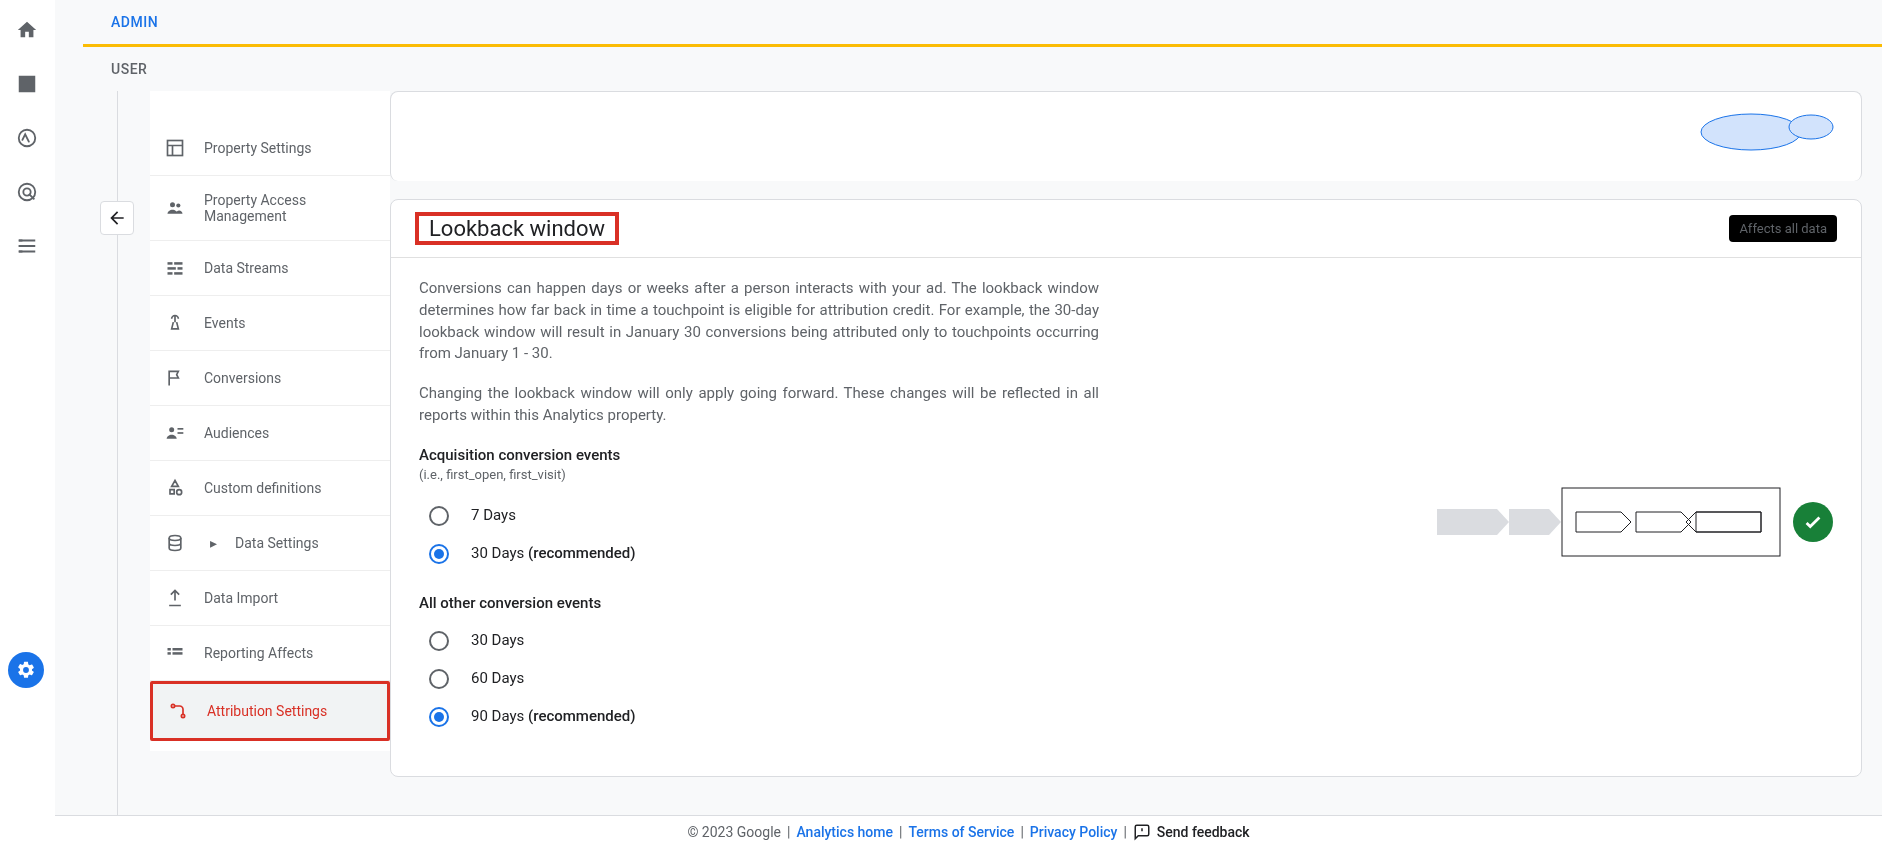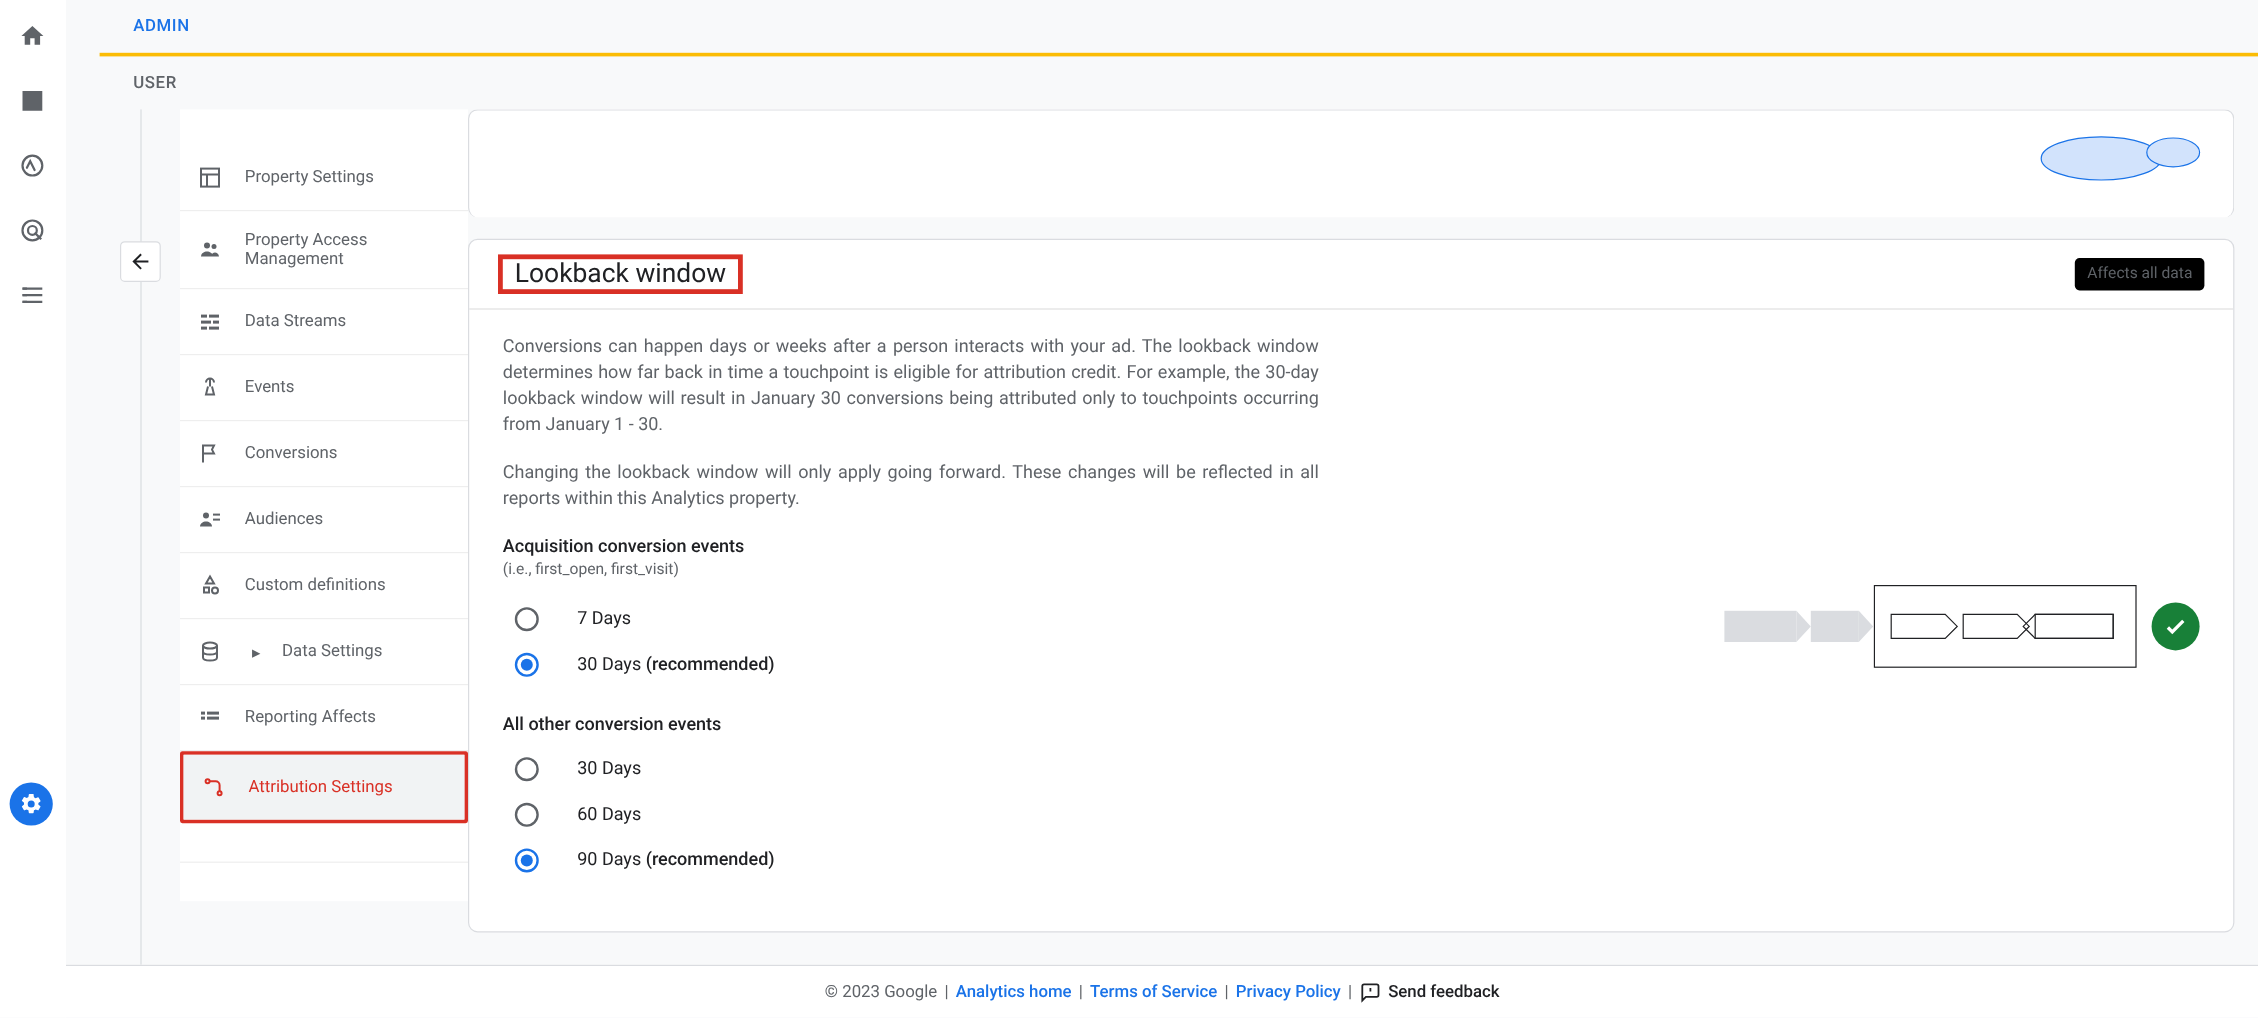--- a/index.html
+++ b/index.html
@@ -138,31 +138,31 @@
   border-radius:4px;
 }
 .card-body { padding: 20px 28px; display:flex; gap:40px; }
 .body-text { flex: 0 0 680px; color:#5f6368; font-size:15px; line-height:1.45; text-align:justify; }
 .body-text p { margin-bottom: 18px; }
 .illus-side { flex:1; display:flex; align-items:center; justify-content:flex-end; gap:12px; padding-top:10px; }
 
 .section-label { font-weight:500; color:#202124; font-size:15px; }
 .section-sub { font-size:13px; color:#5f6368; margin-bottom:12px; }
 .radio-group { margin: 8px 0 20px 10px; }
-.radio-row { display:flex; align-items:center; gap:32px; padding:8px 0; font-size:15px; color:#202124; }
+.radio-row { display:flex; align-items:center; gap:22px; padding:8px 0; font-size:15px; color:#202124; }
 .radio {
   width:20px; height:20px; border:2px solid #5f6368; border-radius:50%;
   display:flex; align-items:center; justify-content:center;
 }
 .radio.checked { border-color:#1a73e8; }
 .radio.checked::after { content:''; width:10px; height:10px; background:#1a73e8; border-radius:50%; }
 .rec { font-weight:500; }
 
 .footer {
-  height: 44px;
+  height: 33px;
   border-top: 1px solid #dadce0;
   background:#fff;
   display:flex; align-items:center; justify-content:center;
   font-size:14px; color:#5f6368; gap:6px;
 }
 .footer a { color:#1a73e8; text-decoration:none; font-weight:500; }
 .footer .sep { color:#5f6368; }
 .feedback { display:flex; align-items:center; gap:6px; color:#202124; font-weight:500; cursor:pointer; }
 
 .green-check {
@@ -302,20 +302,28 @@
           </div>
           <div class="menu-item">
             <span class="mi-icon">
                 <svg viewBox="0 0 24 24" width="20" height="20" fill="none" stroke="currentColor" stroke-width="2">
                   <ellipse cx="12" cy="6" rx="7" ry="3"></ellipse>
                   <path d="M5 6v12c0 1.7 3 3 7 3s7-1.3 7-3V6M5 12c0 1.7 3 3 7 3s7-1.3 7-3"></path>
                 </svg>
               </span>
             <span class="sm-arrow">▸</span>
             <span>Data Settings</span>
+          </div>
+          <div class="menu-item">
+            <span class="mi-icon">
+                <svg viewBox="0 0 24 24" width="20" height="20" fill="none" stroke="currentColor" stroke-width="2">
+                  <path d="M12 3v12M7 8l5-5 5 5M5 21h14"></path>
+                </svg>
+              </span>
+            <span>Data Import</span>
           </div>
           <div class="menu-item">
             <span class="mi-icon">
                 <svg viewBox="0 0 24 24" width="20" height="20" fill="currentColor">
                   <rect x="3" y="6" width="4" height="3"></rect>
                   <rect x="3" y="11" width="4" height="3"></rect>
                   <rect x="9" y="6" width="12" height="3"></rect>
                   <rect x="9" y="11" width="12" height="3"></rect>
                 </svg>
               </span>

